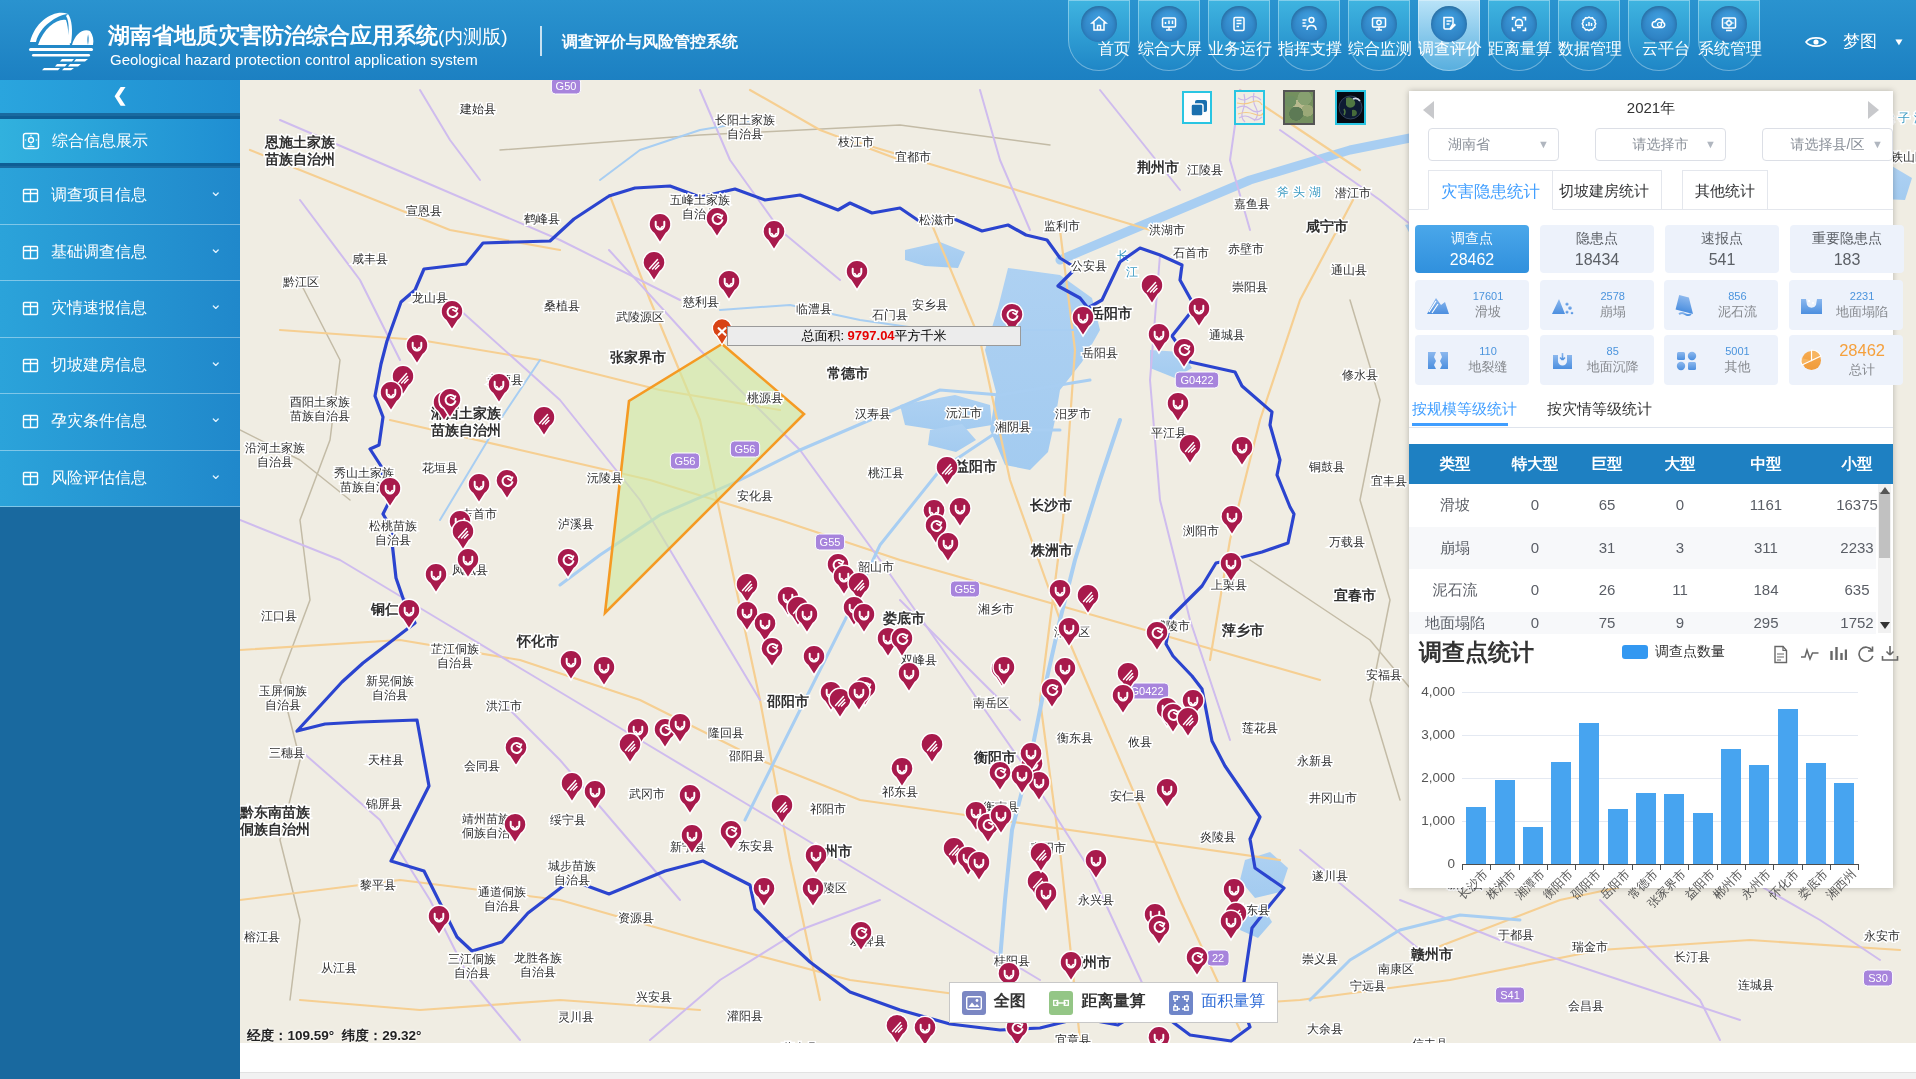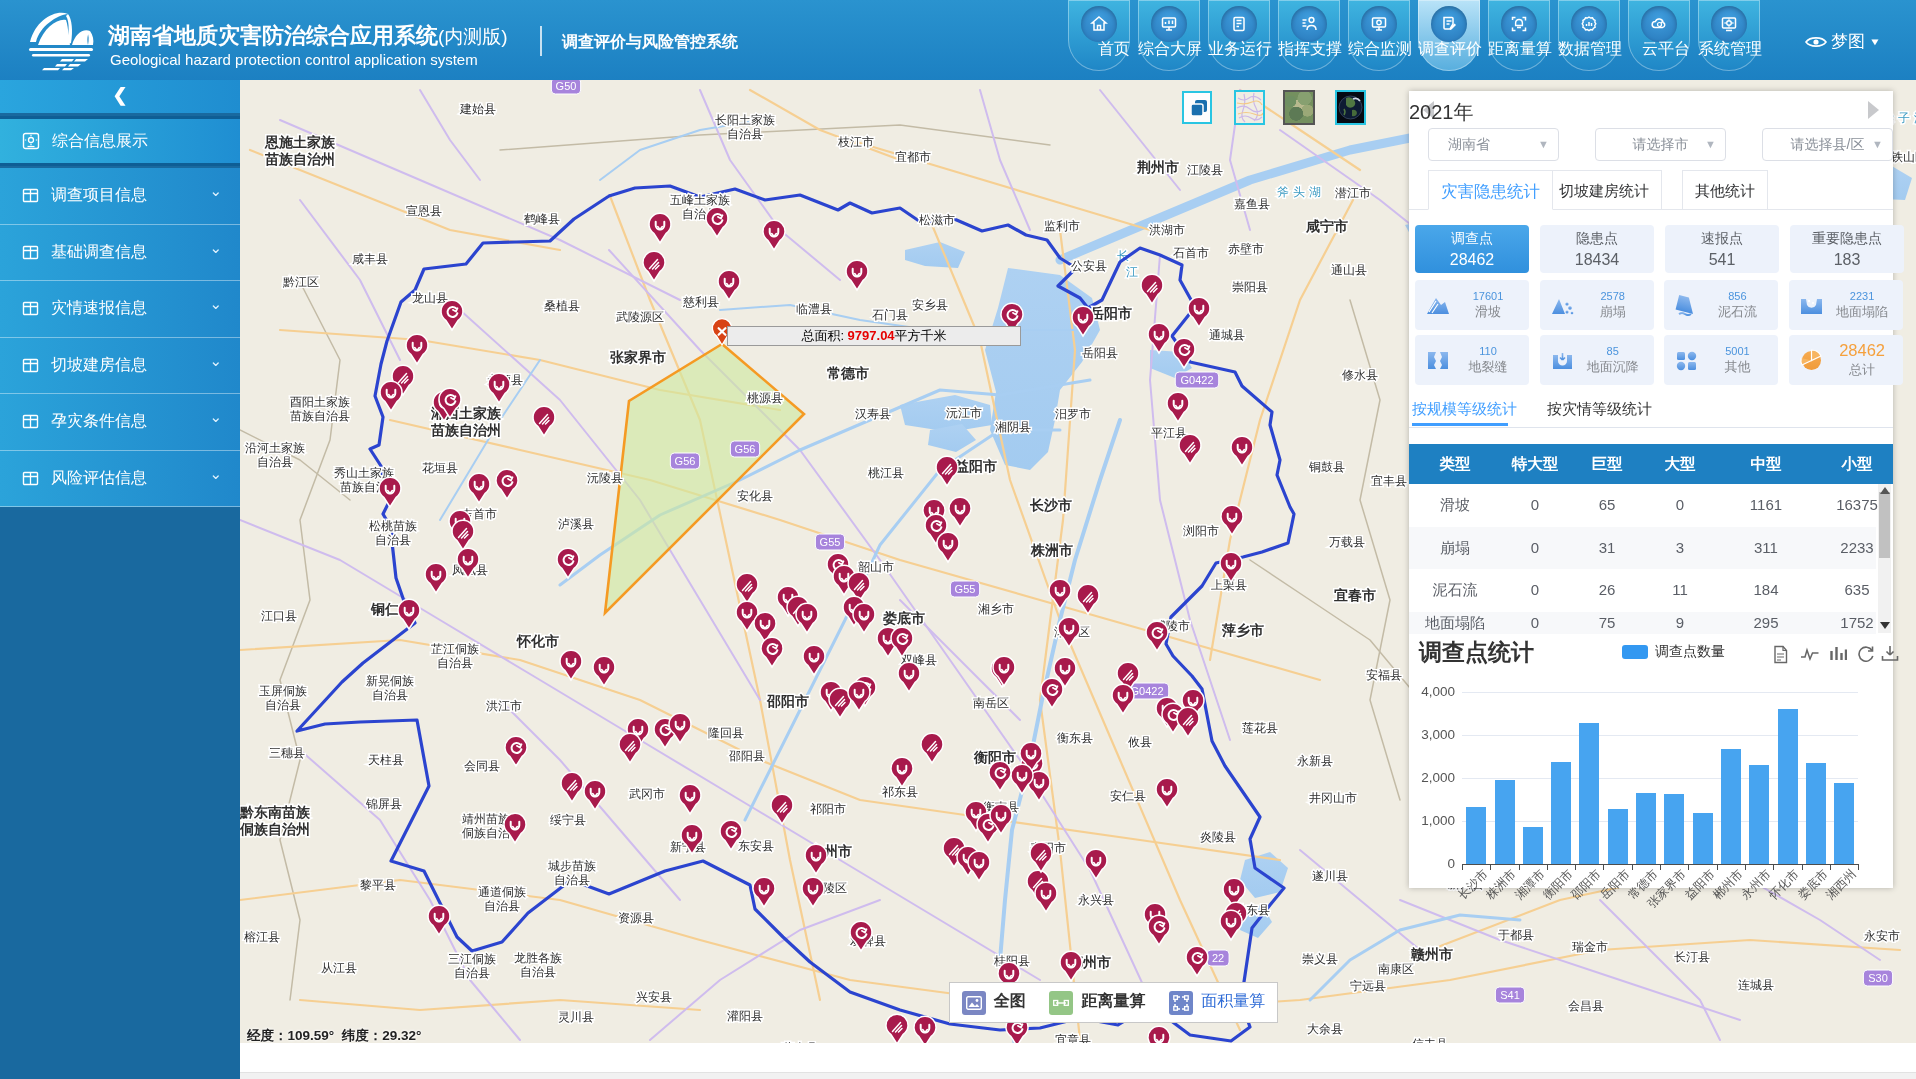--- a/index.html
+++ b/index.html
@@ -11,21 +11,21 @@
 #logo{position:absolute;left:24px;top:7px}
 #t1{position:absolute;left:108px;top:21px;color:#fff;font-size:22px;font-weight:bold}
 #t1 small{font-size:19px;font-weight:normal}
 #t2{position:absolute;left:110px;top:51px;color:#fff;font-size:15px}
 #sep{position:absolute;left:540px;top:26px;width:2px;height:30px;background:rgba(255,255,255,.75)}
 #t3{position:absolute;left:562px;top:32px;color:#fff;font-size:16px;font-weight:bold}
 .nav{position:absolute;top:0;width:62px;height:71px;border-radius:0 0 31px 31px;background:linear-gradient(180deg,#3fb4e0,#1f86c6);box-shadow:inset 0 0 0 1px rgba(255,255,255,.35)}
 .nav.active{background:linear-gradient(180deg,#b9e3f8,#57aede)}
 .nc{position:absolute;left:13px;top:6px;width:36px;height:36px;border-radius:50%;background:radial-gradient(circle at 50% 35%,#3f9ede,#2776b8);display:flex;align-items:center;justify-content:center;box-shadow:inset 0 2px 4px rgba(0,0,0,.25)}
 .nav span{position:absolute;left:0;right:0;bottom:11px;text-align:right;color:#fff;font-size:16px;white-space:nowrap}
-#user{position:absolute;left:1805px;top:30px;color:#fff;font-size:17px;display:flex;align-items:center;gap:4px}
+#user{position:absolute;left:1805px;top:30px;color:#fff;font-size:17px;display:flex;align-items:center;gap:16px}
 #user .car{font-size:12px;transform:scaleY(.8)}
 
 #sb{position:absolute;left:0;top:80px;width:240px;height:999px;background:#19699f}
 #collapse{position:absolute;left:0;top:0;width:240px;height:33px;background:linear-gradient(90deg,#2aa5de,#1f8dd0);color:#fff;font-size:18px;font-weight:bold;text-align:center;line-height:30px}
 #mi0{position:absolute;left:0;top:36px;width:240px;height:50px;background:linear-gradient(90deg,#31b1de,#1f8ed2);border-top:3px solid #0e5e95;border-bottom:3px solid #0e5e95;color:#fff;display:flex;align-items:center}
 #mi0 svg{margin-left:22px}
 #mi0 span{margin-left:12px;font-size:16px}
 .mi{position:absolute;left:0;width:240px;height:56.5px;background:linear-gradient(90deg,#2ba3da,#2088cb);border-bottom:1px solid rgba(255,255,255,.4);color:#fff;display:flex;align-items:center}
 .mi svg{margin-left:22px}
 .mi span{margin-left:12px;font-size:16px}
@@ -35,21 +35,21 @@
 #tip{position:absolute;left:487px;top:246px;width:294px;height:20px;background:#ececec;border:1px solid #9a9a9a;font-size:13px;color:#000;text-align:center;line-height:18px}
 #tip b{color:#e60000}
 .mc{position:absolute;overflow:hidden}
 #mtool{position:absolute;left:709px;top:902px;width:329px;height:41px;background:#fff;border:1px solid #c8c8c8;display:flex;align-items:center;justify-content:space-around;font-size:16px;color:#333}
 .mtb{display:flex;align-items:flex-start;gap:8px;font-weight:bold}
 .mti{display:inline-flex;width:24px;height:24px;border-radius:3px;align-items:center;justify-content:center}
 #coords{position:absolute;left:7px;top:947px;font-size:13.5px;font-weight:bold;color:#222;text-shadow:0 0 3px #fff,0 0 3px #fff}
 
 #panel{position:absolute;left:1409px;top:91px;width:484px;height:797px;background:#fff;box-shadow:0 0 6px rgba(0,0,0,.25)}
 .parrow{position:absolute;top:10px;width:0;height:0;border-top:9px solid transparent;border-bottom:9px solid transparent}
-#yr{position:absolute;left:0;top:8px;width:484px;font-size:20px;color:#333}
+#yr{position:absolute;left:0;top:8px;width:484px;text-align:center;font-size:15px;color:#333}
 .sel{position:absolute;top:37px;width:131px;height:33px;border:1px solid #dcdfe6;border-radius:4px;font-size:14px;color:#8a9099;line-height:31px;padding-left:19px;background:#fff}
 .sel i{position:absolute;right:9px;top:0;font-style:normal;color:#b0b6bf;font-size:11px}
 .ptab{position:absolute;top:79px;height:40px;line-height:40px;padding:0 12px;font-size:15px;color:#303133;border:1px solid #e4e7ed;background:#fff}
 .ptab.on{color:#409eff;border-bottom-color:#fff;z-index:2}
 #tabline{position:absolute;left:0;top:118px;width:484px;height:1px;background:#e4e7ed}
 .sb1{position:absolute;top:134px;width:114px;height:48px;border-radius:4px;background:#edf2fb;text-align:center;color:#5c6066}
 .sb1 .a{font-size:14px;margin-top:5px}
 .sb1 .b{font-size:16px;margin-top:3px}
 .sb1.on{background:linear-gradient(180deg,#4aa7ea,#3090dd);color:#fff}
 .sc{position:absolute;width:114px;height:50px;border-radius:4px;background:#edf2fb;display:flex;align-items:center}

